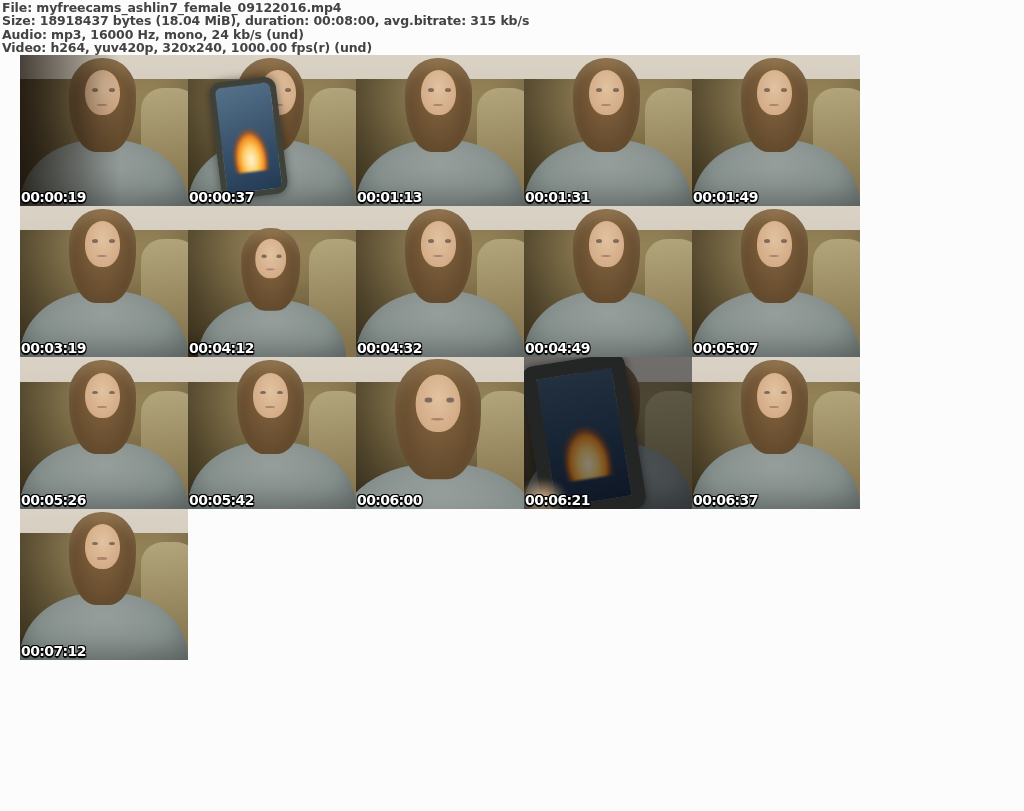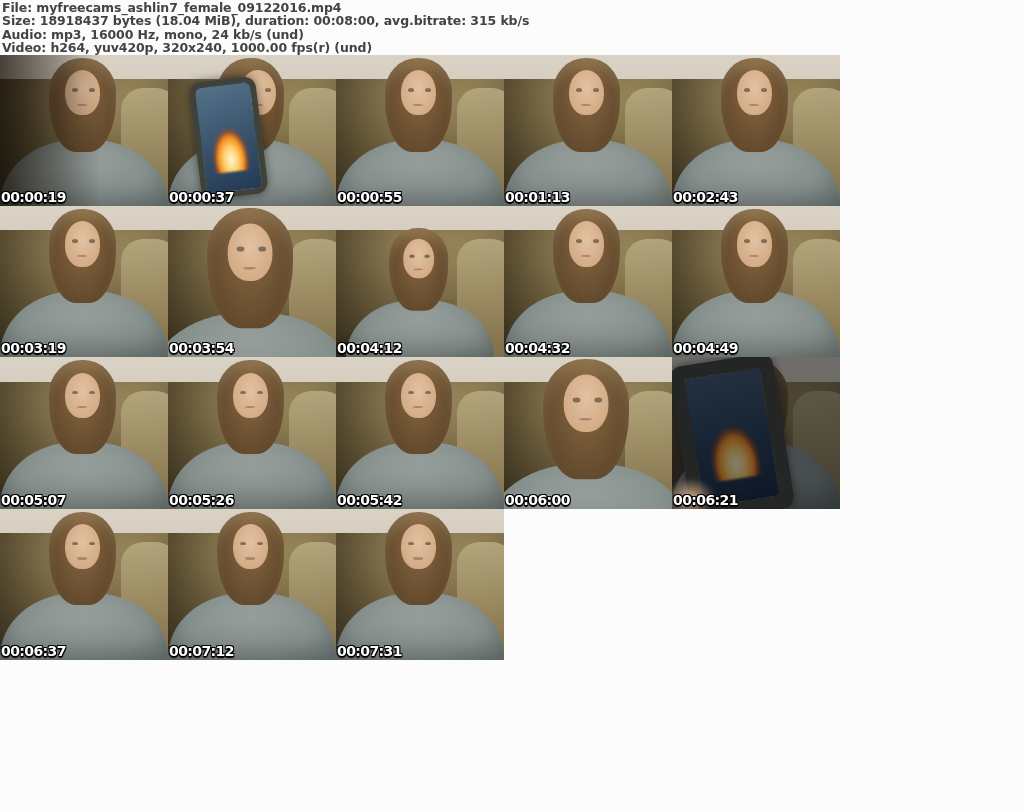--- a/index.html
+++ b/index.html
@@ -16,20 +16,21 @@
   .header .line{
     display:block;white-space:nowrap;
     font-weight:700;font-size:12.5px;line-height:13.4px;
     letter-spacing:-0.1px;color:var(--header_text);
   }
   
   .grid{
     display:grid;width:840px;height:756px;
     grid-template-columns:repeat(5,1fr);
     grid-template-rows:repeat(5,1fr);
+    margin-left:20px;
   }
   .thumb{
     position:relative;overflow:hidden;
     background:linear-gradient(180deg,var(--wall_light) 0%,var(--wall_mid) 45%,var(--wall_dark) 100%);
   }
   
   .couch{
     position:absolute;left:0;right:0;top:16%;bottom:0;z-index:1;
     background:linear-gradient(180deg,var(--couch_light) 0%,var(--couch_mid) 35%,var(--couch_dark) 78%,#453a24 100%);
     box-shadow:inset 60px -30px 60px -30px rgba(25,20,10,.55), inset -10px 0 30px rgba(30,25,15,.25);
@@ -147,65 +148,54 @@
     </div>
       <div class="thumb v-normal">
       <div class="couch"></div>
       <div class="couch-arm"></div>
       <div class="person">
         <div class="body"></div>
         <div class="hair"></div>
         <div class="face"></div>
       </div>
 
-      <div class="ts">00:00:55</div>
-    </div>
-      <div class="thumb v-normal">
-      <div class="couch"></div>
-      <div class="couch-arm"></div>
-      <div class="person">
-        <div class="body"></div>
-        <div class="hair"></div>
-        <div class="face"></div>
-      </div>
-
       <div class="ts">00:01:13</div>
     </div>
       <div class="thumb v-normal">
       <div class="couch"></div>
       <div class="couch-arm"></div>
       <div class="person">
         <div class="body"></div>
         <div class="hair"></div>
         <div class="face"></div>
       </div>
 
-      <div class="ts">00:02:43</div>
+      <div class="ts">00:01:31</div>
+    </div>
+      <div class="thumb v-normal">
+      <div class="couch"></div>
+      <div class="couch-arm"></div>
+      <div class="person">
+        <div class="body"></div>
+        <div class="hair"></div>
+        <div class="face"></div>
+      </div>
+
+      <div class="ts">00:01:49</div>
     </div>
       <div class="thumb v-normal">
       <div class="couch"></div>
       <div class="couch-arm"></div>
       <div class="person">
         <div class="body"></div>
         <div class="hair"></div>
         <div class="face"></div>
       </div>
 
       <div class="ts">00:03:19</div>
-    </div>
-      <div class="thumb v-closeup">
-      <div class="couch"></div>
-      <div class="couch-arm"></div>
-      <div class="person">
-        <div class="body"></div>
-        <div class="hair"></div>
-        <div class="face"></div>
-      </div>
-
-      <div class="ts">00:03:54</div>
     </div>
       <div class="thumb v-wide">
       <div class="couch"></div>
       <div class="couch-arm"></div>
       <div class="person">
         <div class="body"></div>
         <div class="hair"></div>
         <div class="face"></div>
       </div>
 
@@ -307,26 +297,15 @@
       <div class="couch"></div>
       <div class="couch-arm"></div>
       <div class="person">
         <div class="body"></div>
         <div class="hair"></div>
         <div class="face"></div>
       </div>
 
       <div class="ts">00:07:12</div>
     </div>
-      <div class="thumb v-normal">
-      <div class="couch"></div>
-      <div class="couch-arm"></div>
-      <div class="person">
-        <div class="body"></div>
-        <div class="hair"></div>
-        <div class="face"></div>
-      </div>
-
-      <div class="ts">00:07:31</div>
-    </div>
     </div>
 
 </div>
 
 </body></html>

